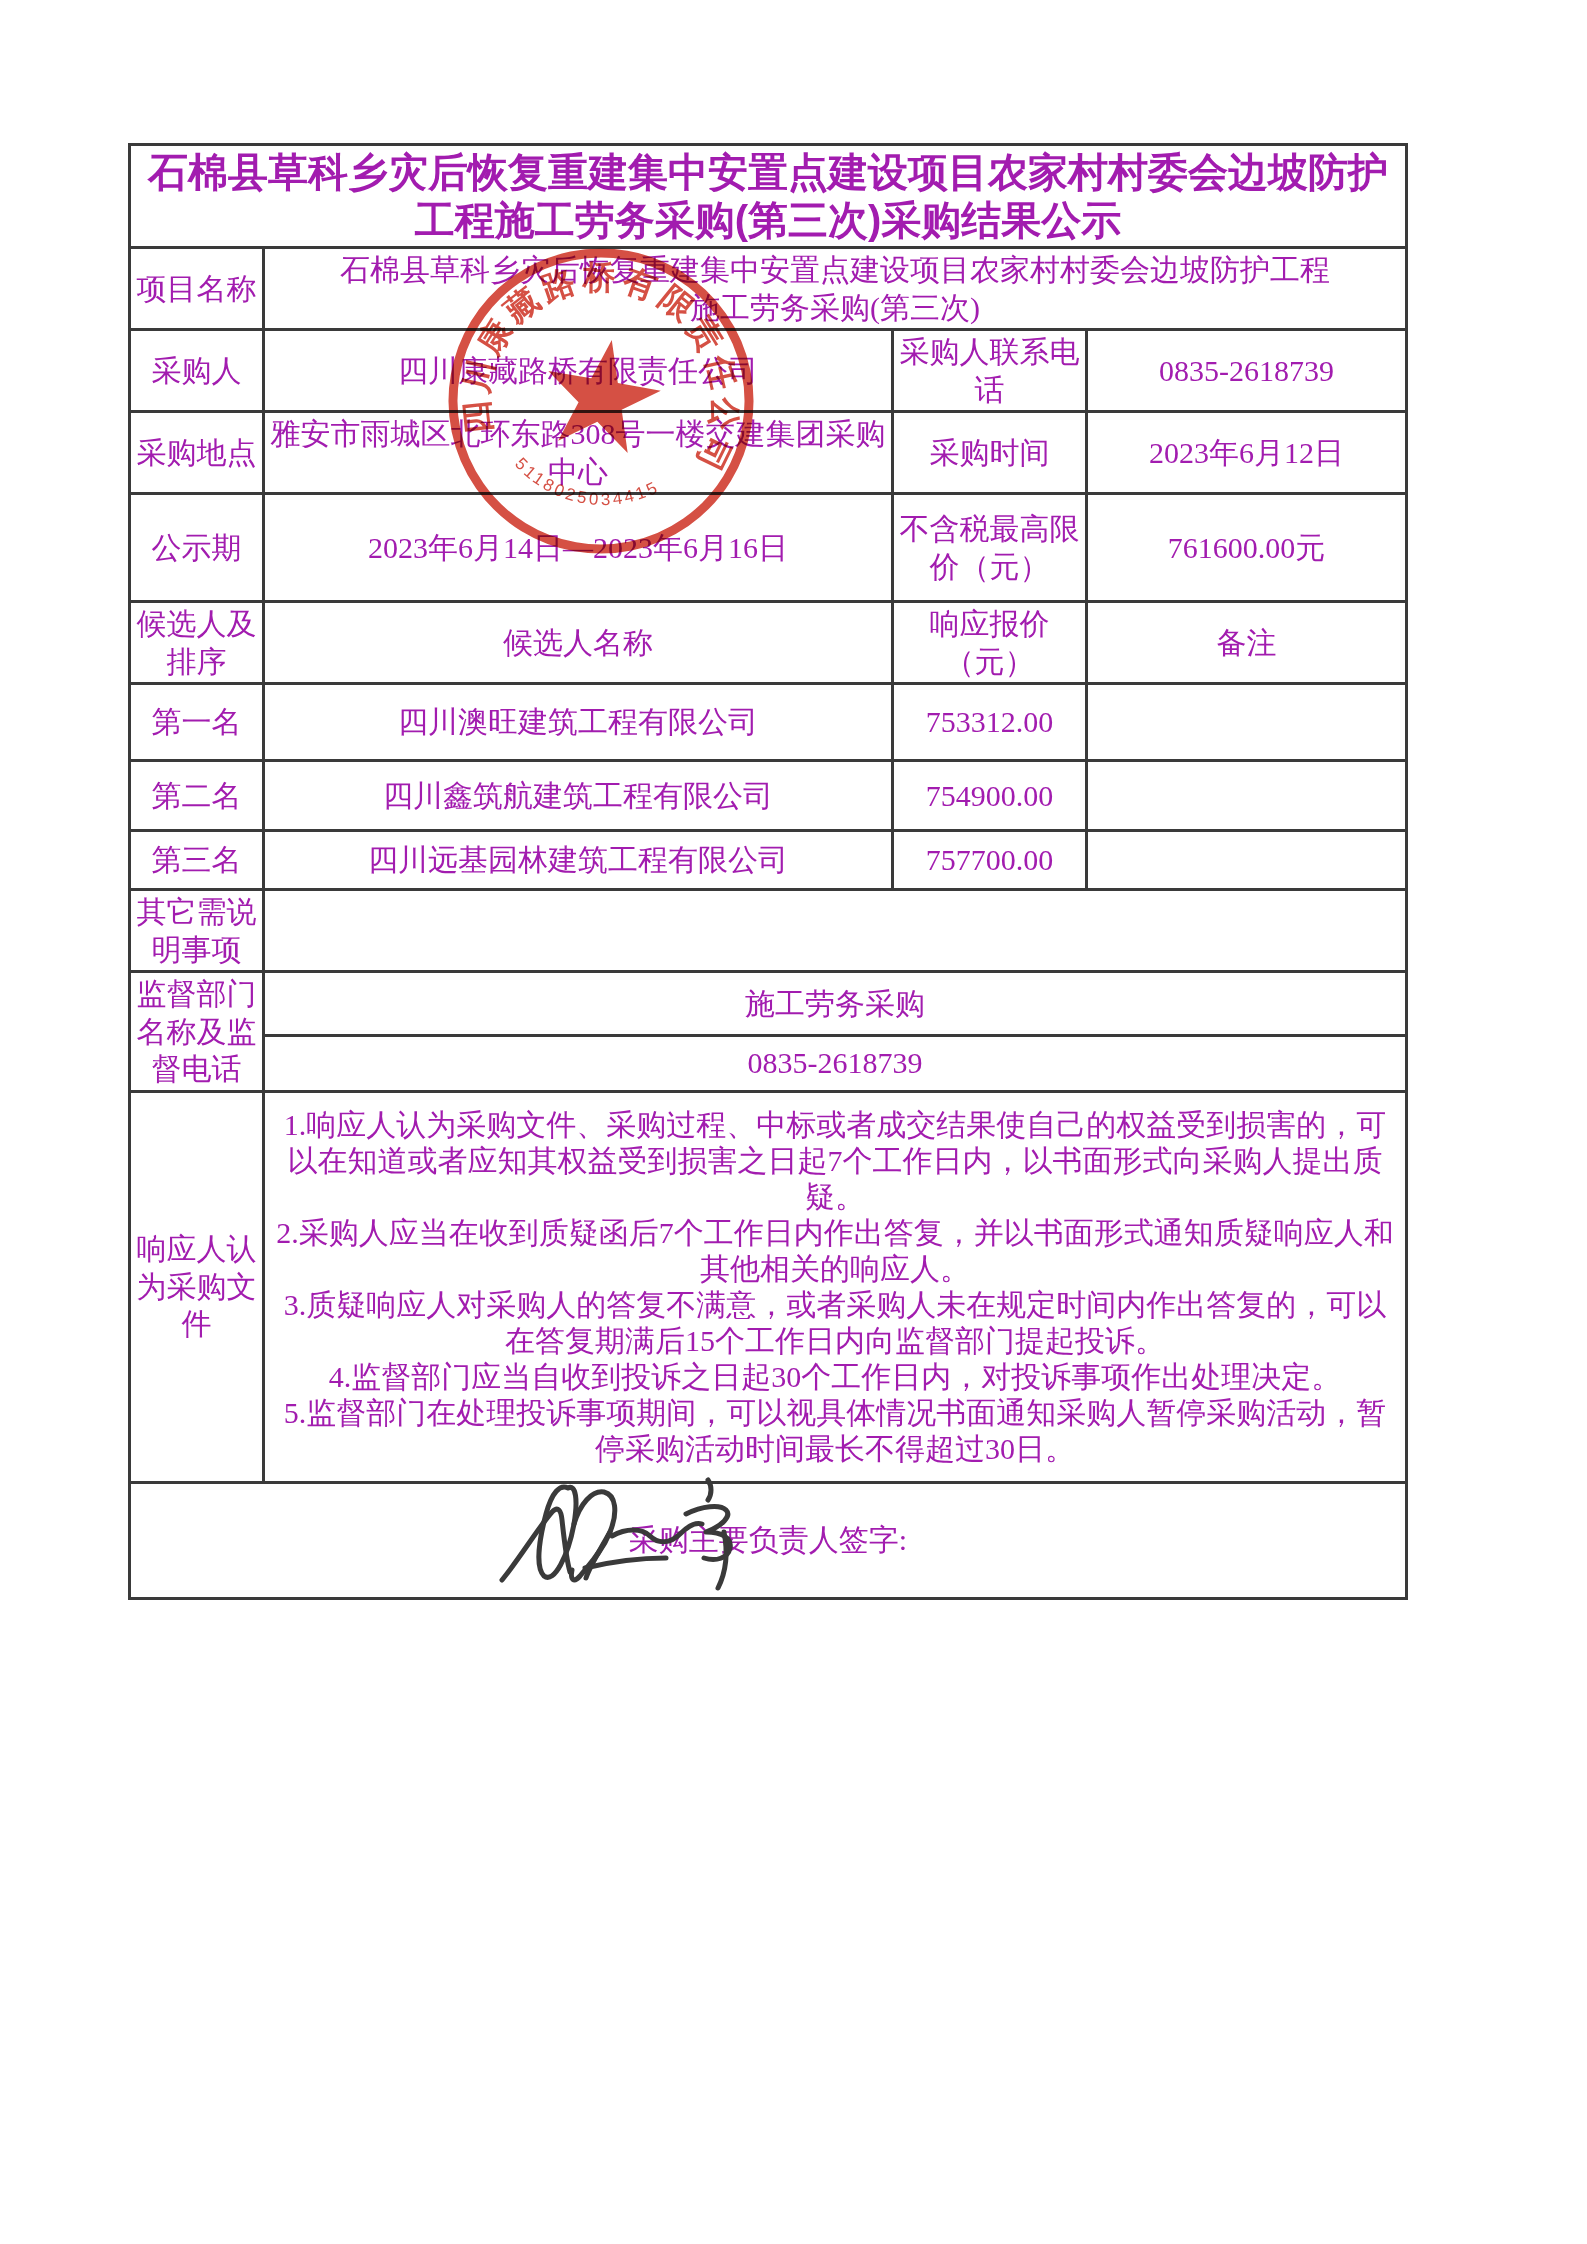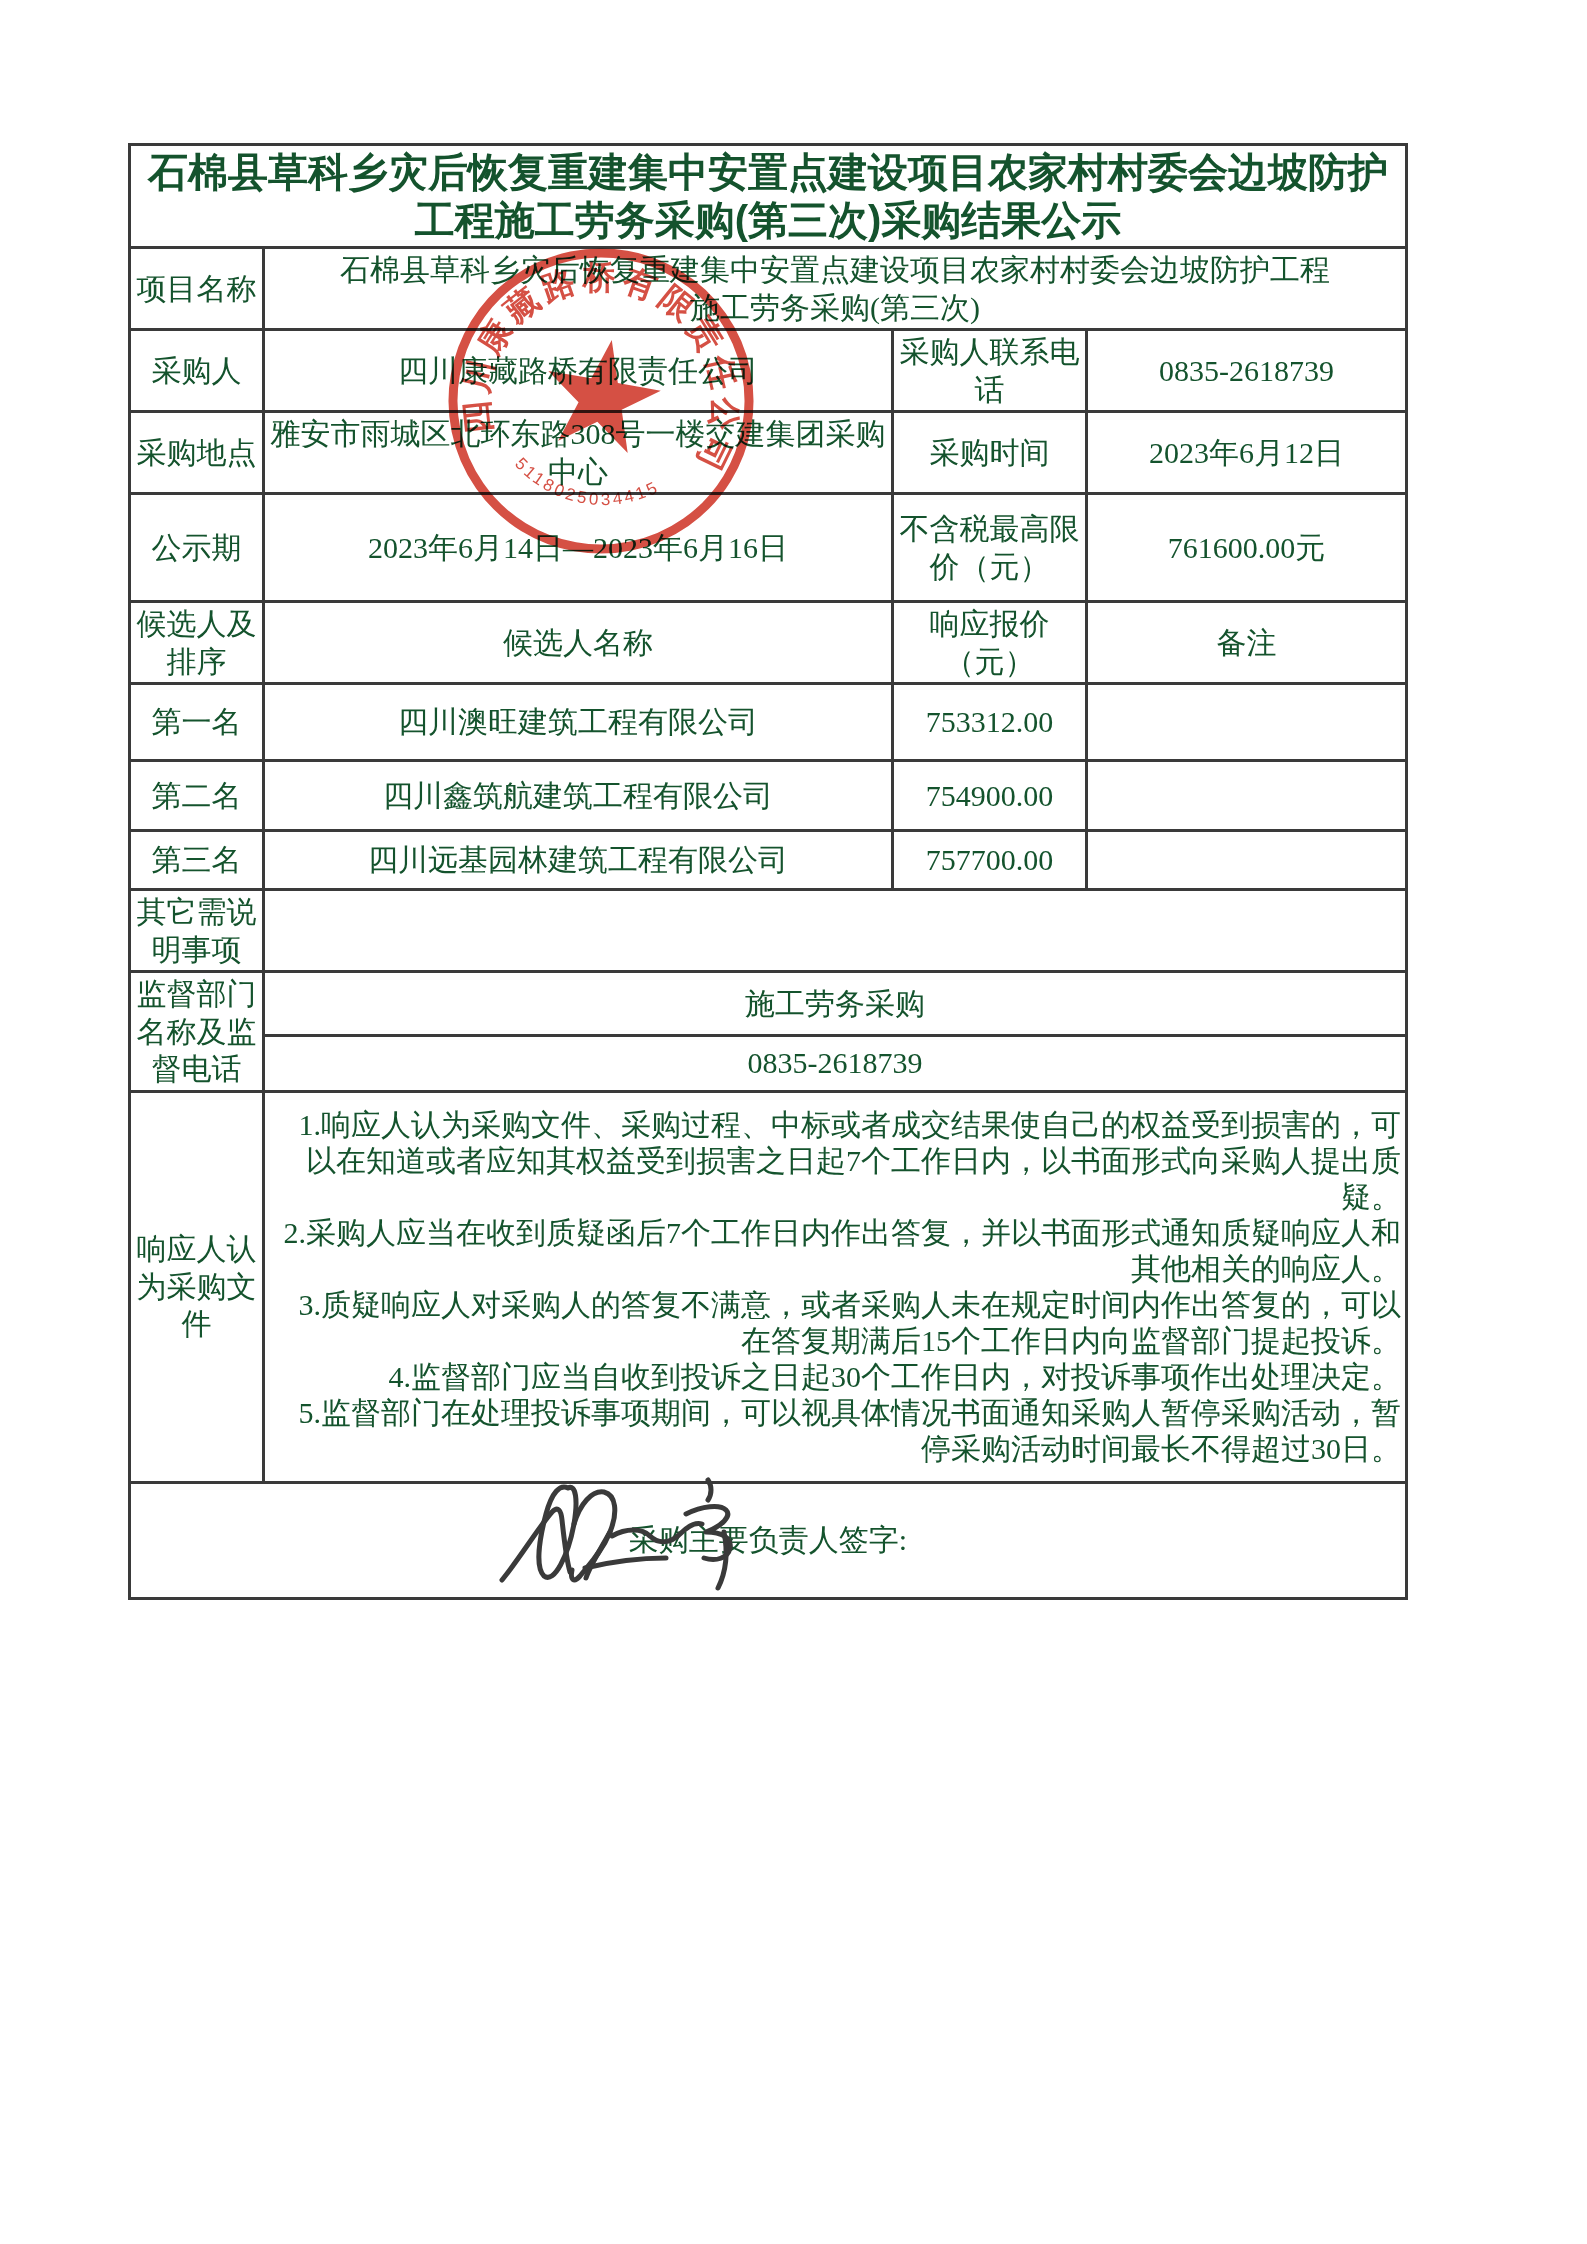--- a/index.html
+++ b/index.html
@@ -3,21 +3,21 @@
 <meta charset="utf-8">
 <style>
   html,body{margin:0;padding:0;background:#ffffff;}
   *{box-sizing:border-box;}
   .page{
     position:relative;
     width:1587px;height:2244px;
     background:#ffffff;
     overflow:hidden;
     font-family:"Liberation Serif","DejaVu Serif",serif;
-    color:#14532d;
+    color:#a21caf;
   }
   table.doc{
     position:absolute;left:128px;top:143px;
     width:1277px;
     border-collapse:collapse;table-layout:fixed;
     font-size:30px;line-height:1.25;
   }
   table.doc td{
     border:3px solid #3a3a3a;
     text-align:center;vertical-align:middle;
@@ -28,21 +28,21 @@
     font-family:"Liberation Sans","DejaVu Sans",sans-serif;
     font-weight:bold;font-size:40px;line-height:1.2;
     padding:4px 10px;
   }
   td.left{text-align:left;}
   td.loc-cell{padding:2px 4px 2px 7px;margin-top:8px;}
   td.objection-cell{
     text-align:left;padding:8px 18px 8px 14px;
     line-height:1.2;
   }
-  td.objection-cell p{margin:0;text-align:right;}
+  td.objection-cell p{margin:0;}
   td.sign-cell{
     text-align:left;padding:0 0 0 20px;
     position:relative;
   }
   .stamp{
     position:absolute;left:442px;top:242px;
     width:318px;height:318px;
     mix-blend-mode:multiply;opacity:0.88;
     transform:rotate(10deg);
     pointer-events:none;

